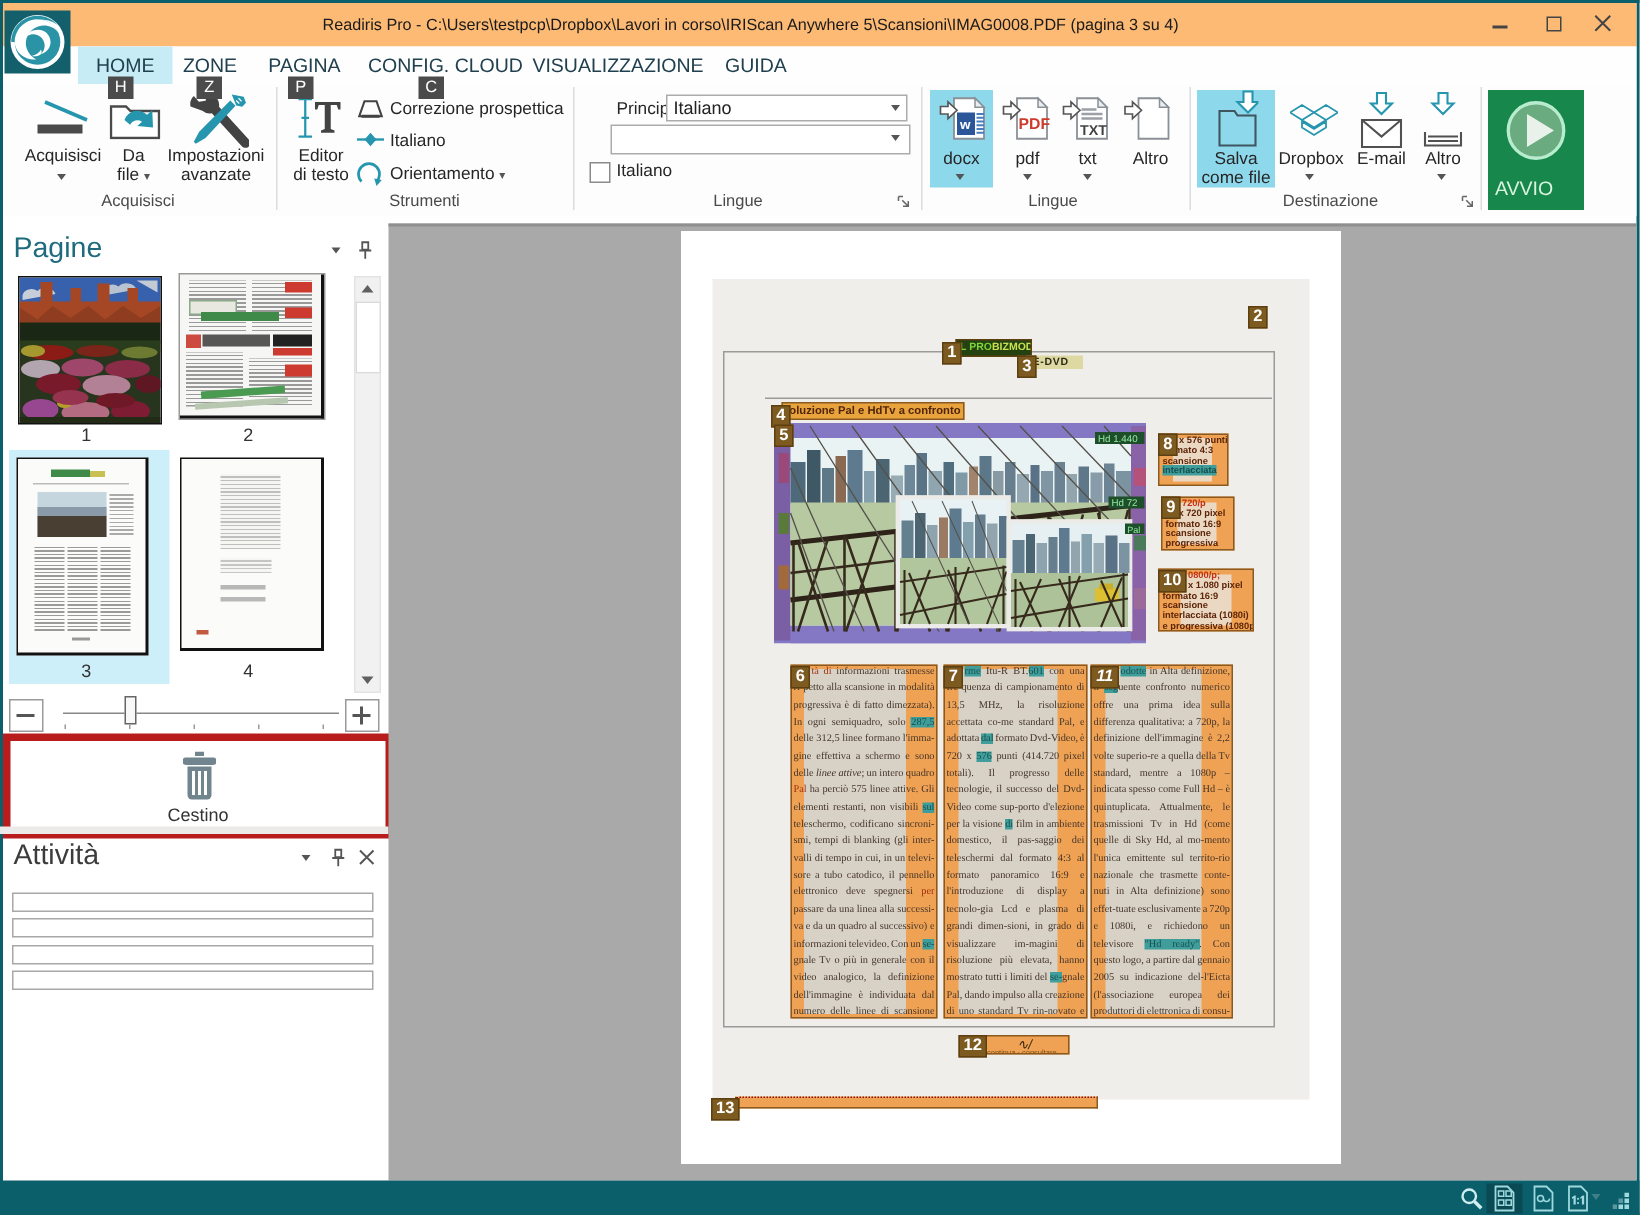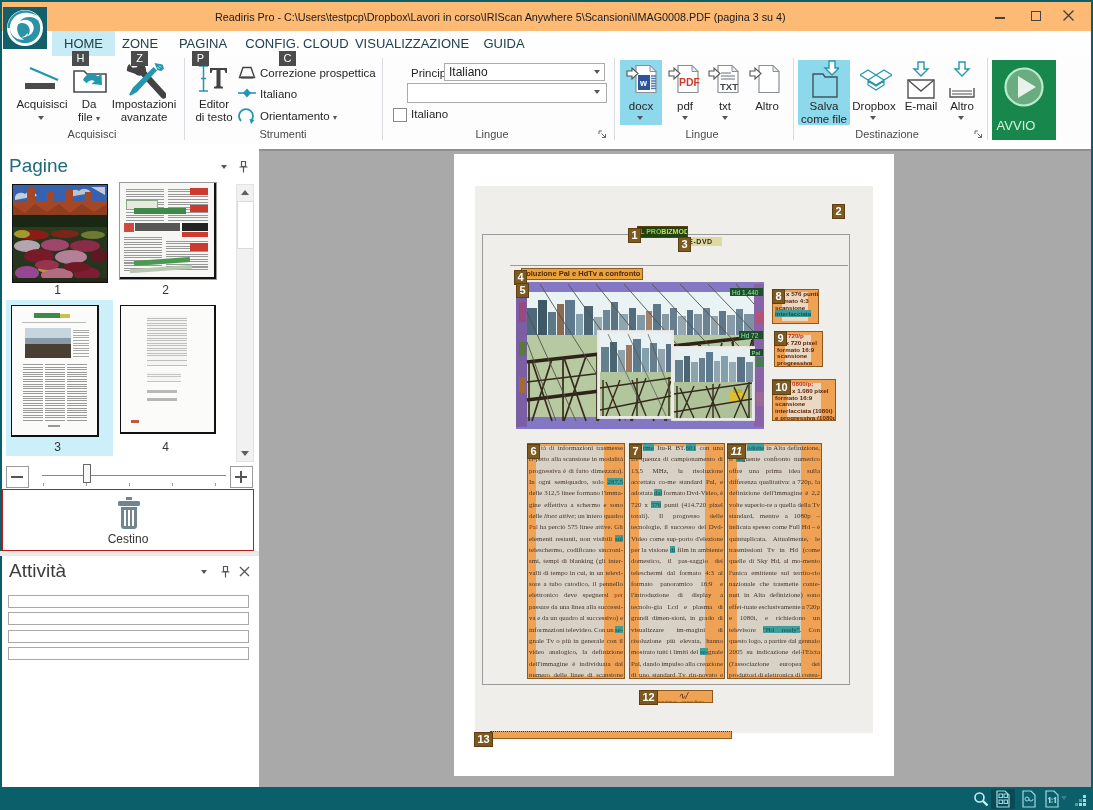--- a/index.html
+++ b/index.html
@@ -333,21 +333,21 @@
         <div class="abs" style="left:9px;top:4px;width:2px;height:12px;background:#555;"></div>
       </div>
     <div class="abs" style="left:40px;top:326px;width:184px;height:1px;background:#888;"></div>
     <div class="abs" style="left:81px;top:315px;width:6px;height:17px;background:#f8f8f8;border:1px solid #666;"></div>
     <div class="abs" style="left:41px;top:334px;width:1px;height:3px;background:#999;"></div>
     <div class="abs" style="left:84px;top:334px;width:1px;height:3px;background:#999;"></div>
     <div class="abs" style="left:127px;top:334px;width:1px;height:3px;background:#999;"></div>
     <div class="abs" style="left:170px;top:334px;width:1px;height:3px;background:#999;"></div>
     <div class="abs" style="left:213px;top:334px;width:1px;height:3px;background:#999;"></div>
 
-    <div class="abs" style="left:0px;top:340px;width:250px;height:60px;background:#fff;border:1px solid #b91c1c;">
+    <div class="abs" style="left:0px;top:340px;width:250px;height:60px;background:#fff;border:5px solid #b91c1c;">
       <svg class="abs" style="left:115px;top:7px;" width="22" height="33">
         <rect x="8" y="0" width="6" height="3" fill="#71858f"></rect>
         <path d="M2,4 h18 a2,2 0 0 1 0,5 h-18 a2,2 0 0 1 0,-5" fill="#71858f"></path>
         <path d="M3,10 h16 v19 a3,3 0 0 1 -3,3 h-10 a3,3 0 0 1 -3,-3 z" fill="#71858f"></path>
         <path d="M7,13 v16 M11,13 v16 M15,13 v16" stroke="#fff" stroke-width="2"></path>
       </svg>
       <div class="abs" style="left:0;top:42px;width:250px;text-align:center;font-size:12px;color:#333;">Cestino</div>
     </div>
 
     <div class="abs" style="left:-2px;top:402px;width:259px;height:5px;background:#eceae8;"></div>

